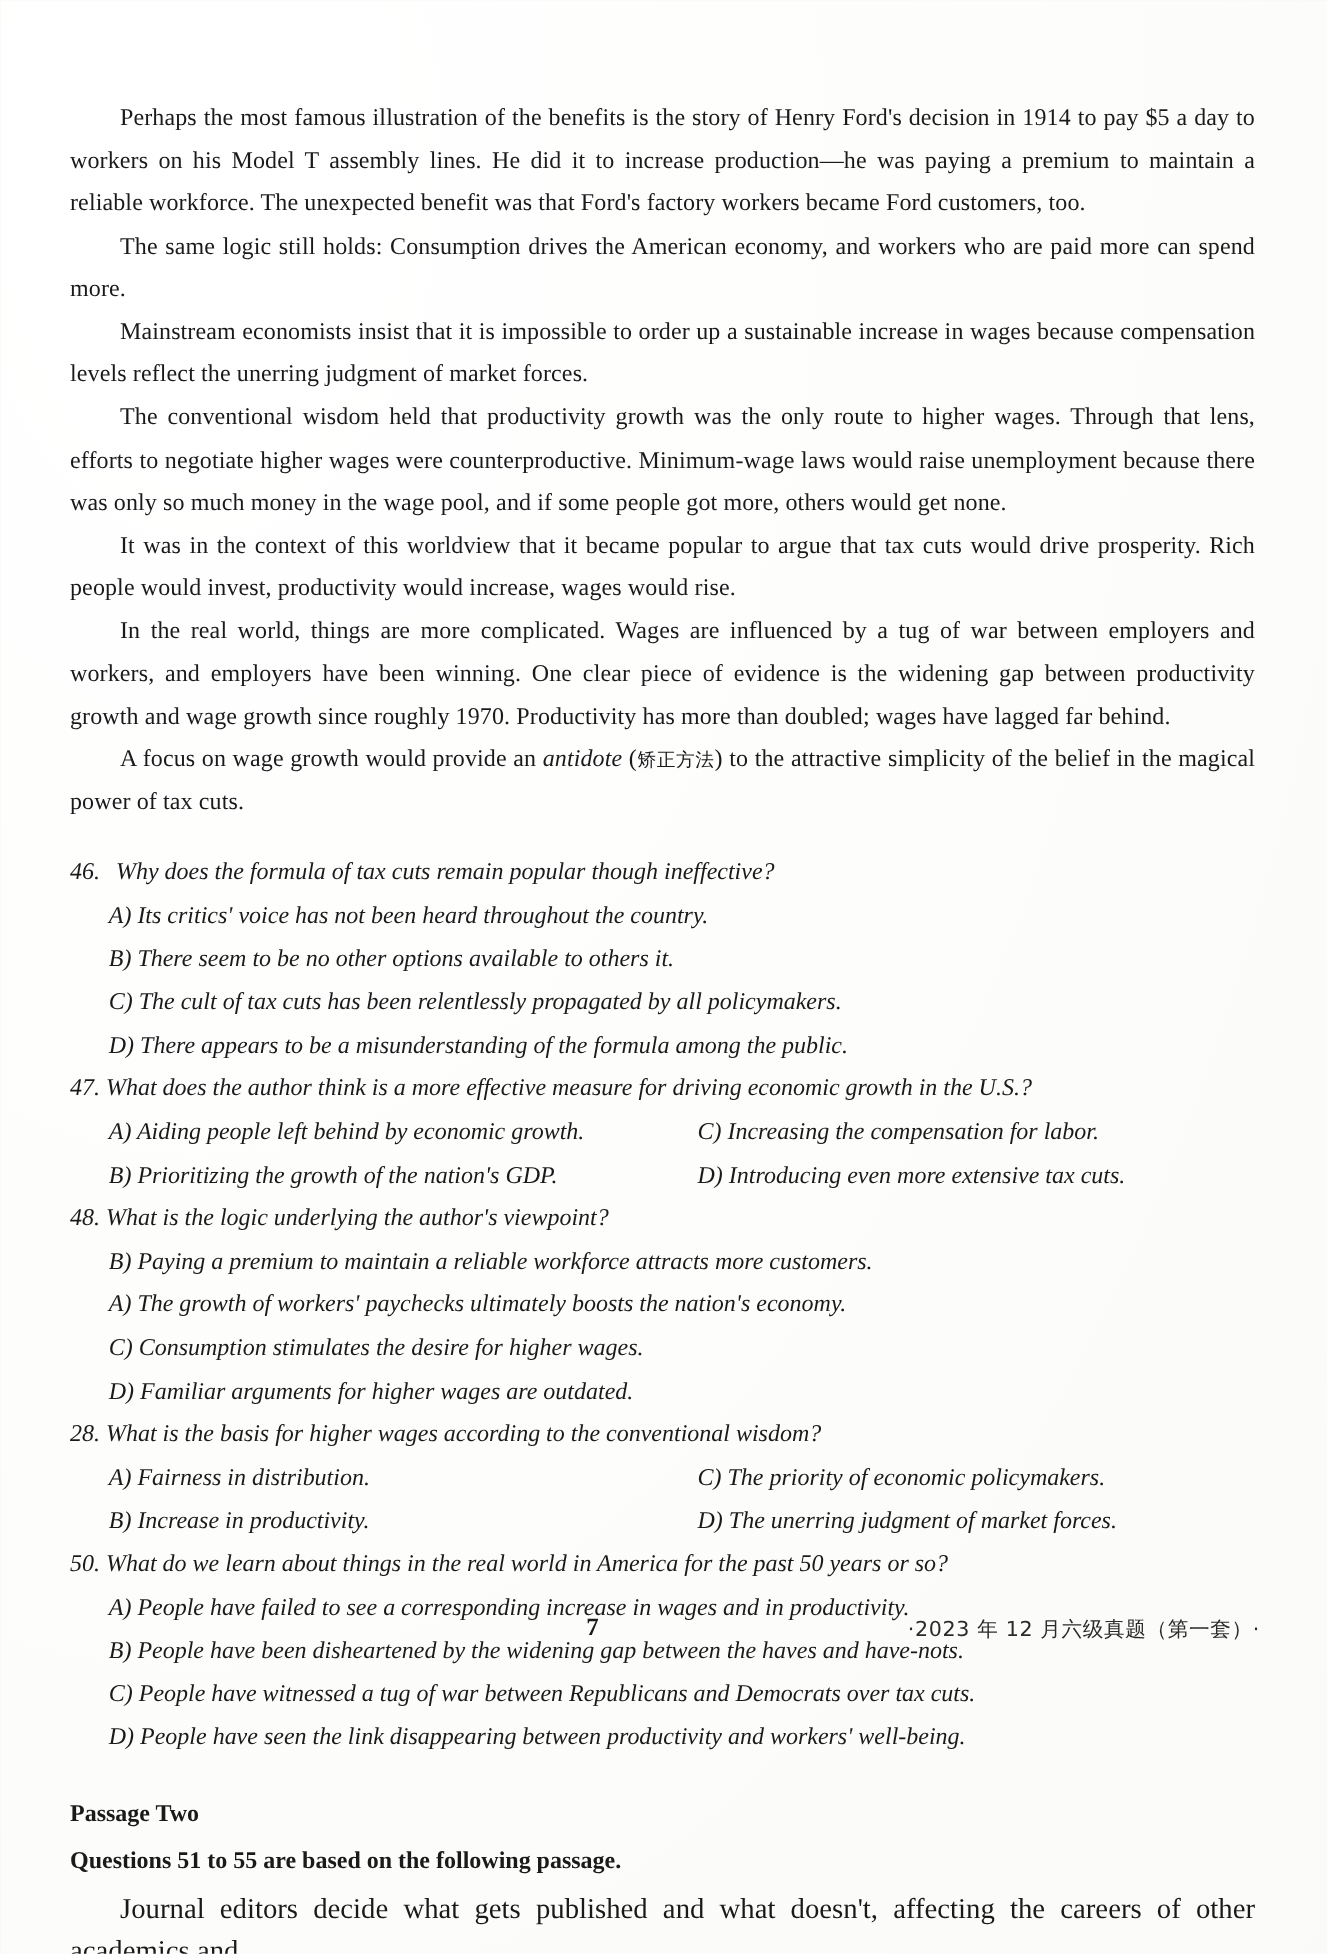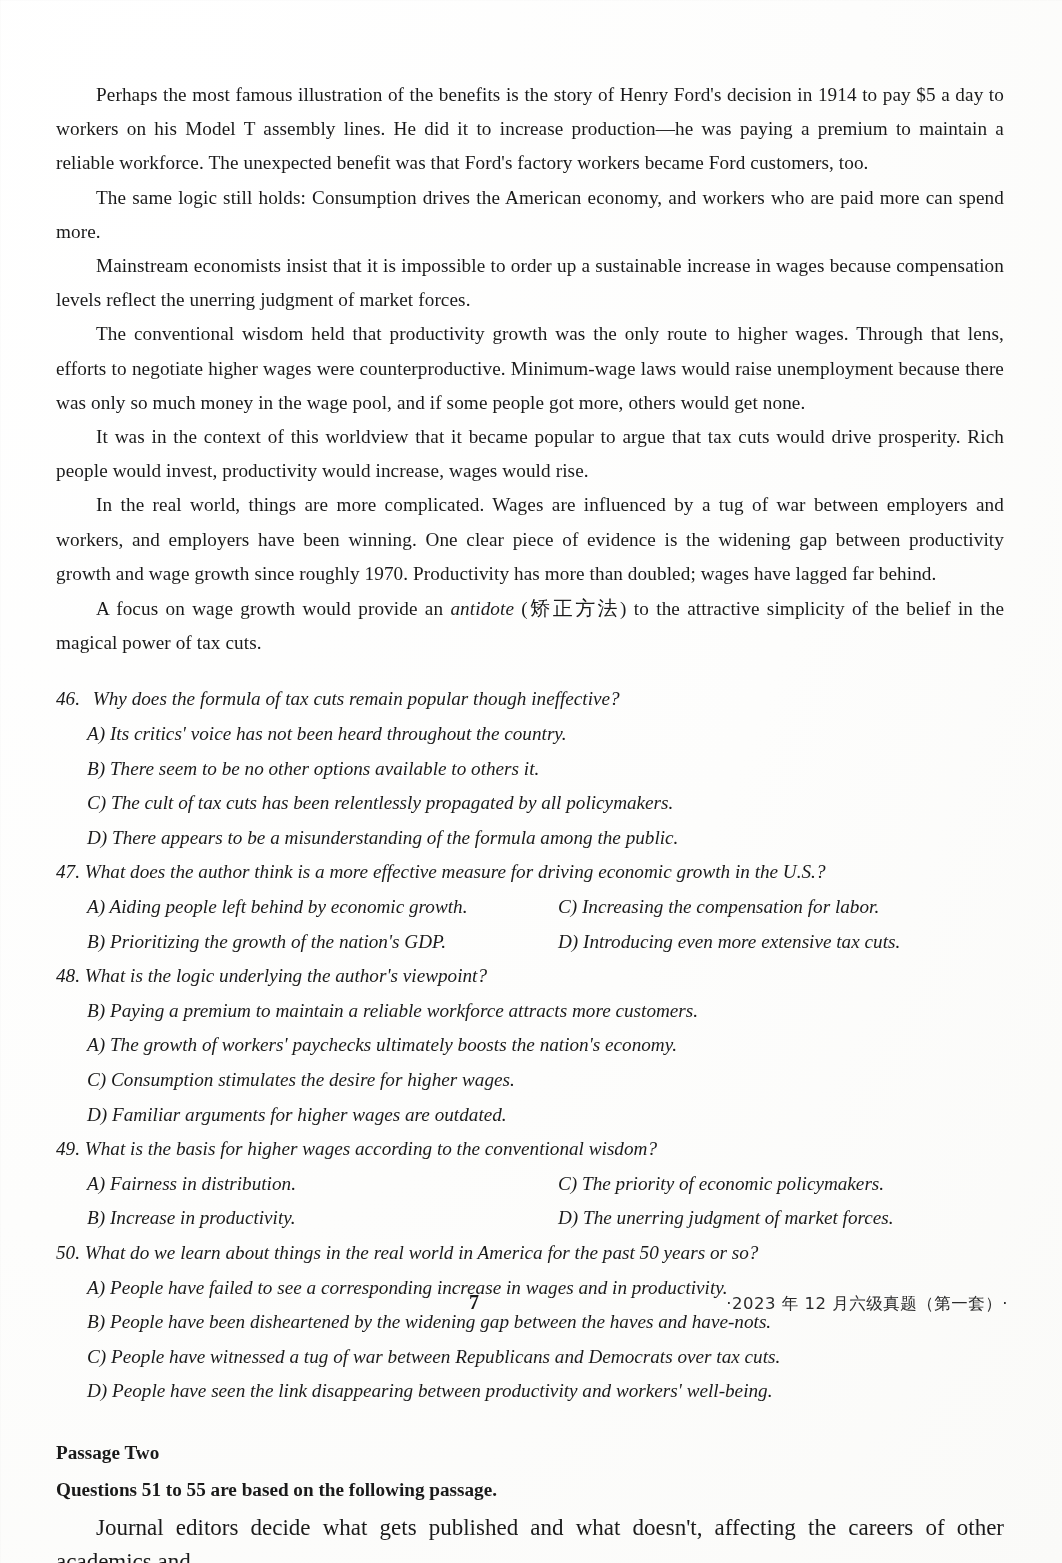--- a/index.html
+++ b/index.html
@@ -43,21 +43,21 @@
     text-indent: 40px;
     text-align: justify;
     text-justify: inter-word;
     font-size: 19.2px;
     line-height: 34.2px;
     margin: 0 0 0 0;
     letter-spacing: 0.1px;
   }
   .para:last-child { }
 
-  .cn { font-family: "DejaVu Sans", sans-serif; font-size: 20px; }
+  .cn { font-family: "DejaVu Sans", sans-serif; font-size: 15px; }
   em.it { font-style: italic; }
 
   
   .questions {
     margin-top: 22px;
   }
   .q-block { margin-bottom: 0px; font-style: italic; }
 
   .q-stem {
     font-size: 19.2px;
@@ -195,21 +195,21 @@
       <div class="q-stem"><span class="q-num">48.</span> <span>What is the logic underlying the author's viewpoint?</span></div>
       <div class="opt-list">
         <div class="opt">B) Paying a premium to maintain a reliable workforce attracts more customers.</div>
         <div class="opt">A) The growth of workers' paychecks ultimately boosts the nation's economy.</div>
         <div class="opt">C) Consumption stimulates the desire for higher wages.</div>
         <div class="opt">D) Familiar arguments for higher wages are outdated.</div>
       </div>
     </div>
 
     <div class="q-block">
-      <div class="q-stem"><span class="q-num">49.</span> <span>What is the basis for higher wages according to the conventional wisdom?</span></div>
+      <div class="q-stem"><span class="q-num">28.</span> <span>What is the basis for higher wages according to the conventional wisdom?</span></div>
       <div class="opt-list">
         <div class="opt-row">
           <span class="col-a">A) Fairness in distribution.</span>
           <span class="col-b">C) The priority of economic policymakers.</span>
         </div>
         <div class="opt-row">
           <span class="col-a">B) Increase in productivity.</span>
           <span class="col-b">D) The unerring judgment of market forces.</span>
         </div>
       </div>

